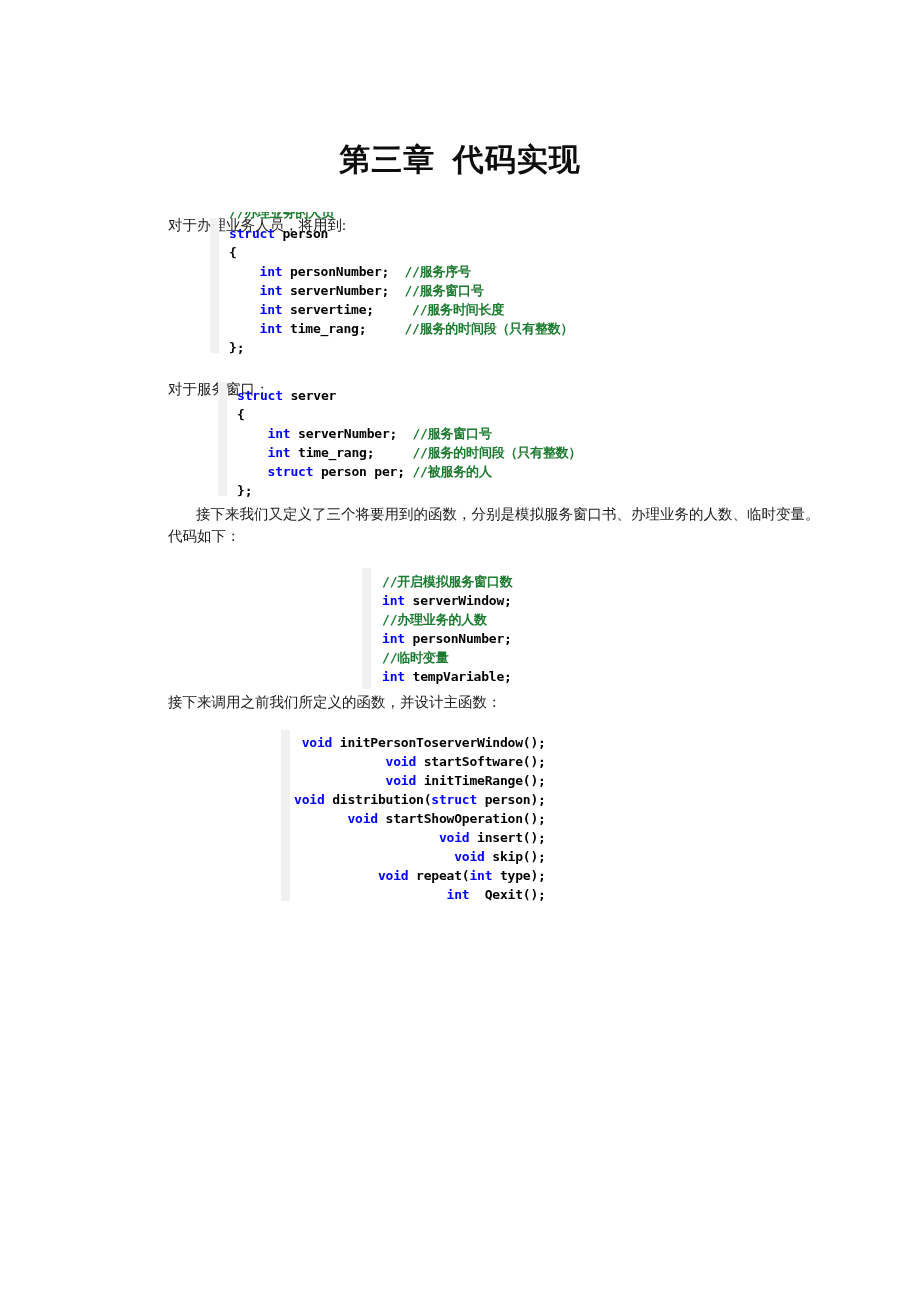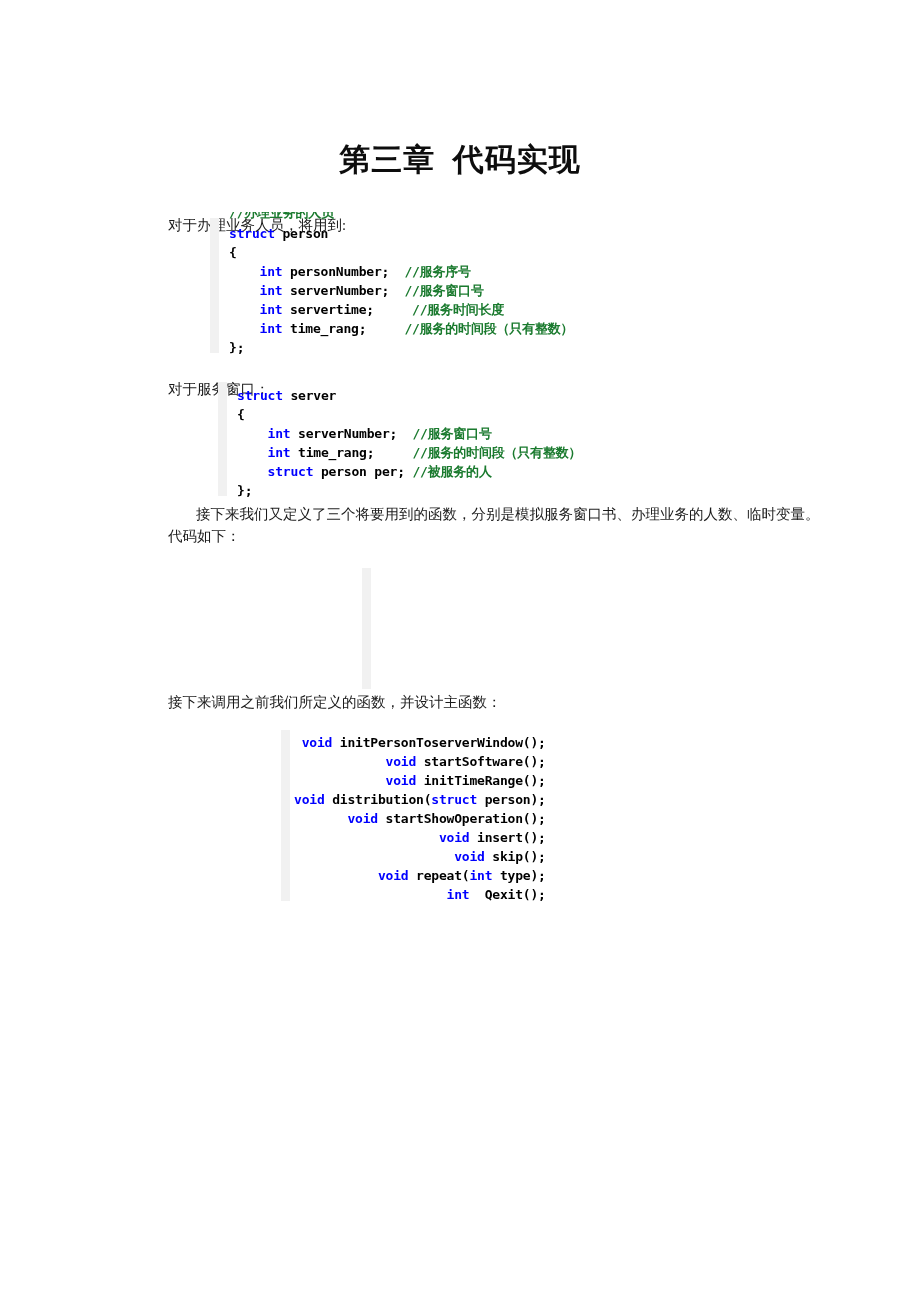--- a/index.html
+++ b/index.html
@@ -132,20 +132,26 @@
   <div class="code-block code-2"><span class="kw">struct</span><span class="pln"> server</span>
 <span class="pln">{</span>
 <span class="pln">    </span><span class="kw">int</span><span class="pln"> serverNumber;  </span><span class="cmt">//服务窗口号</span>
 <span class="pln">    </span><span class="kw">int</span><span class="pln"> time_rang;     </span><span class="cmt">//服务的时间段（只有整数）</span>
 <span class="pln">    </span><span class="kw">struct</span><span class="pln"> person per; </span><span class="cmt">//被服务的人</span>
 <span class="pln">};</span></div>
 
   <p class="para para-3">接下来我们又定义了三个将要用到的函数，分别是模拟服务窗口书、办理业务的人数、临时变量。代码如下：</p>
 
   <div class="gutter gutter-3"></div>
+  <div class="code-block code-3"><span class="cmt">//开启模拟服务窗口数</span>
+<span class="kw">int</span><span class="pln"> serverWindow;</span>
+<span class="cmt">//办理业务的人数</span>
+<span class="kw">int</span><span class="pln"> personNumber;</span>
+<span class="cmt">//临时变量</span>
+<span class="kw">int</span><span class="pln"> tempVariable;</span></div>
 
   <p class="para para-4">接下来调用之前我们所定义的函数，并设计主函数：</p>
 
   <div class="gutter gutter-4"></div>
   <div class="code-block code-4"><span class="kw">void</span><span class="pln"> initPersonToserverWindow();</span>
 <span class="kw">void</span><span class="pln"> startSoftware();</span>
 <span class="kw">void</span><span class="pln"> initTimeRange();</span>
 <span class="kw">void</span><span class="pln"> distribution(</span><span class="kw">struct</span><span class="pln"> person);</span>
 <span class="kw">void</span><span class="pln"> startShowOperation();</span>
 <span class="kw">void</span><span class="pln"> insert();</span>

